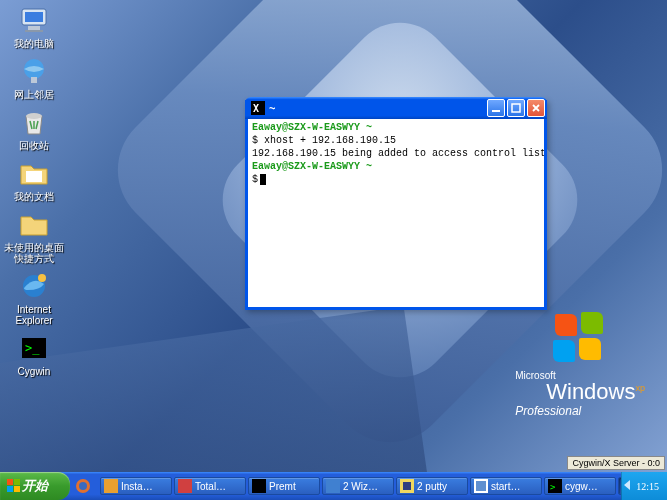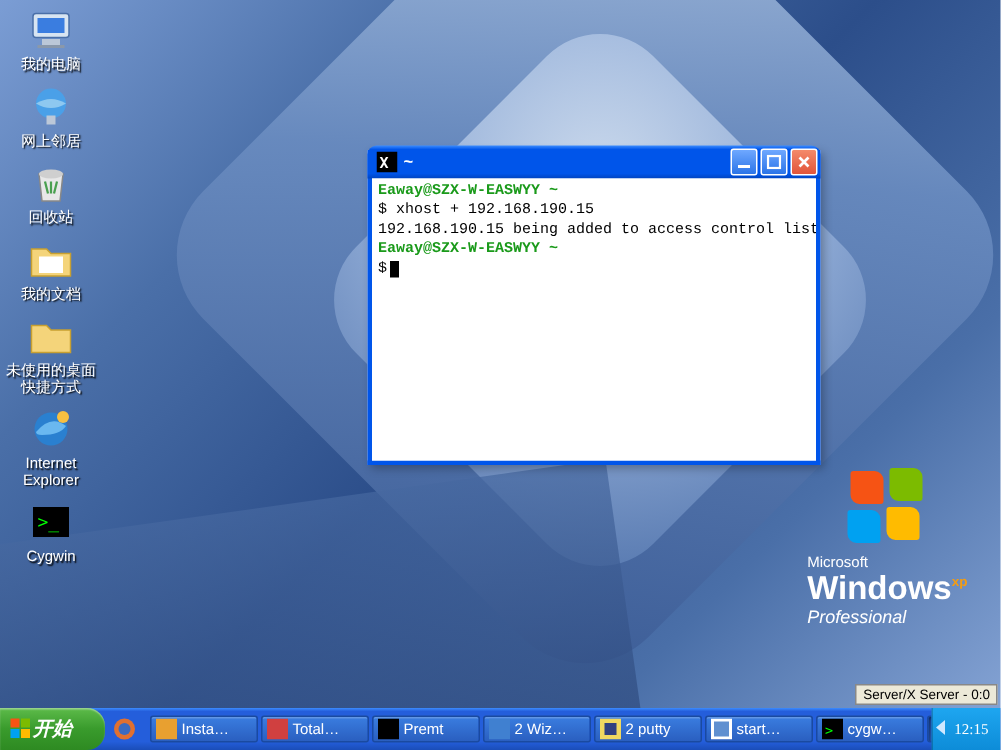--- a/index.html
+++ b/index.html
@@ -32,21 +32,21 @@
   
   .branding { position: absolute; right: 22px; bottom: 82px; display: flex; flex-direction: column; align-items: flex-end; z-index: 3; }
   .winlogo { width: 54px; height: 54px; position: relative; margin: 0 auto 4px; }
   .winlogo .flag { position: absolute; width: 22px; height: 22px; border-radius: 2px 6px 2px 6px; }
   .flag.r { background: #f65314; left: 2px; top: 2px; }
   .flag.g { background: #7cbb00; left: 28px; top: 0px; }
   .flag.b { background: #00a1f1; left: 0px; top: 28px; }
   .flag.y { background: #ffbb00; left: 26px; top: 26px; }
   .brand-text { color: #fff; font-family: "Franklin Gothic Medium", Tahoma, sans-serif; }
   .brand-ms { font-size: 10px; }
-  .brand-win { font-size: 22px; font-weight: 700; line-height: 1; }
+  .brand-win { font-size: 22px; font-weight: 400; line-height: 1; margin-left: 31px; }
   .brand-win sup { font-size: 9px; color: #f39c12; vertical-align: super; }
   .brand-pro { font-size: 12px; margin-top: 1px; font-style: italic; }
 
   
   .terminal-window {
     position: absolute; left: 245px; top: 100px; width: 302px; height: 210px;
     border: 3px solid #0055ea; border-top-width: 0;
     background: #fff; z-index: 10;
     box-shadow: 2px 2px 6px rgba(0,0,0,0.3);
     display: flex; flex-direction: column;
@@ -248,21 +248,21 @@
       <div class="win-btn close">
         <svg width="10" height="10" viewBox="0 0 10 10">
             <path d="M2 2 L8 8 M8 2 L2 8" stroke="#fff" stroke-width="1.8"></path>
           </svg>
       </div>
     </div>
   </div>
   <div class="terminal-body"><span class="term-line"><span class="term-prompt"><span>Eaway@SZX-W-EASWYY</span> <span>~</span></span></span><span class="term-line">$ xhost + 192.168.190.15</span><span class="term-line">192.168.190.15 being added to access control list</span><span class="term-line"></span><span class="term-line"><span class="term-prompt"><span>Eaway@SZX-W-EASWYY</span> <span>~</span></span></span><span class="term-line"><span>$</span><span class="cursor"></span></span></div>
 </div>
 
-<div class="tray-status">Server/X Server - 0:0</div>
+<div class="tray-status">Cygwin/X Server - 0:0</div>
 
 <div class="taskbar">
   <div class="start-button">
     <div class="start-logo">
       <span class="sr"></span>
         <span class="sg"></span>
         <span class="sb"></span>
         <span class="sy"></span>
     </div>
     <span>开始</span>

